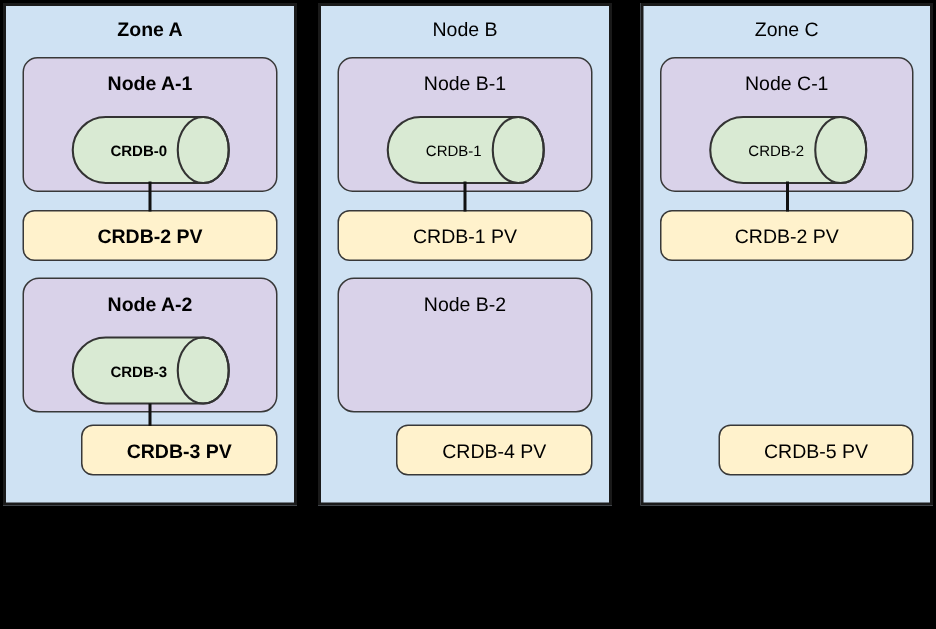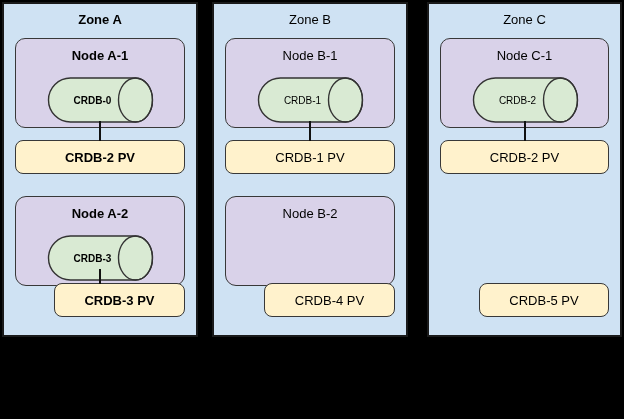--- a/index.html
+++ b/index.html
@@ -34,21 +34,21 @@
   .node {
     position: absolute;
     left: 11px; right: 11px;
     height: 90px;
     background: #d9d2e9;
     border: 1px solid #383838;
     border-radius: 11px;
     z-index: 1;
   }
   .node-1 { top: 34px; border-radius: 10px; }
-  .node-2 { top: 181px; margin-top: 11px; }
+  .node-2 { top: 181px; }
 
   .node-title {
     position: absolute;
     top: 9px; left: 0; right: 0;
     text-align: center;
     font-size: 13px;
     line-height: 16px;
   }
 
   .pod {
@@ -117,21 +117,21 @@
         <text x="46" y="28" text-anchor="middle" font-size="10" fill="#000000">CRDB-3</text>
       </svg>
     </div>
     <div class="connector connector-2"></div>
     <div class="pv pv-2">
       <span>CRDB-3 PV</span>
     </div>
   </div>
 
   <div class="zone zone-b">
-    <div class="zone-title">Zone B</div>
+    <div class="zone-title">Node B</div>
 
     <div class="node node-1">
       <div class="node-title">Node B-1</div>
       <svg class="pod" viewBox="0 0 107 48" width="107" height="48">
         <path d="M 24 2 H 89 A 17 22 0 0 1 89 46 H 24 A 22 22 0 0 1 24 2 Z" fill="#d9ead3" stroke="#333333" stroke-width="1.4"></path>
         <ellipse cx="89" cy="24" rx="17" ry="22" fill="none" stroke="#333333" stroke-width="1.4"></ellipse>
         <text x="46" y="28" text-anchor="middle" font-size="10" fill="#000000">CRDB-1</text>
       </svg>
     </div>
     <div class="connector connector-1"></div>

